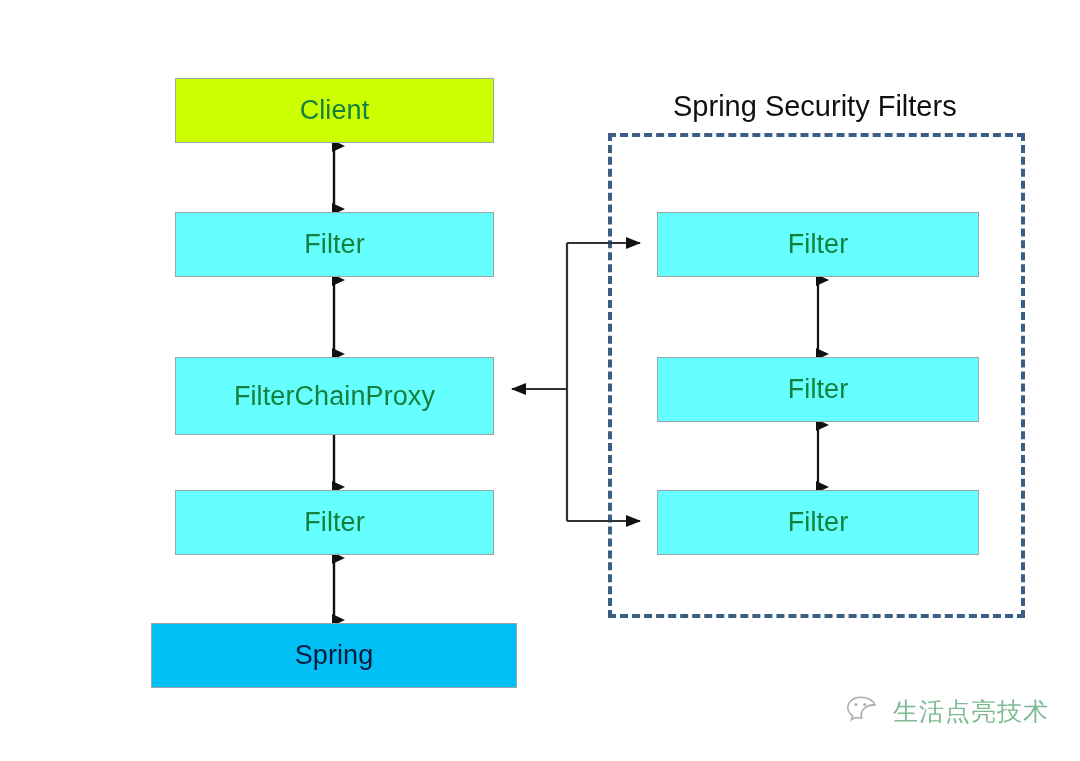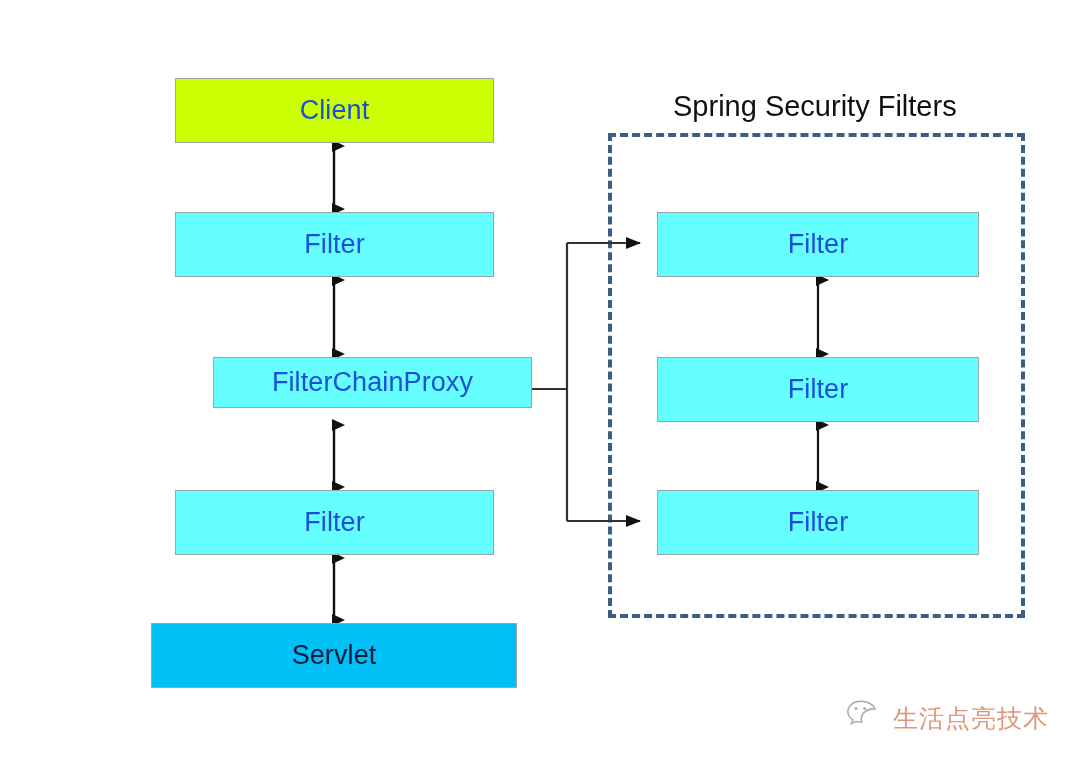--- a/index.html
+++ b/index.html
@@ -15,21 +15,21 @@
     overflow: hidden;
     font-family: "Liberation Sans", sans-serif;
   }
   .node {
     position: absolute;
     box-sizing: border-box;
     border: 1px solid #9aa5a8;
     display: flex;
     align-items: center;
     justify-content: center;
-    color: #1d4ed8;
+    color: #15803d;
     font-size: 27px;
     font-family: "Liberation Sans", sans-serif;
     line-height: 1;
     letter-spacing: 0.1px;
   }
   .node.servlet-node {
     color: #0a1a3c;
   }
   .group-title {
     position: absolute;
@@ -55,25 +55,24 @@
   }
   .watermark {
     position: absolute;
     display: flex;
     align-items: center;
     gap: 8px;
     opacity: 0.55;
   }
   .watermark-text {
     font-size: 25px;
-    color: #c2410c;
+    color: #15803d;
     font-family: "Liberation Sans", sans-serif;
     letter-spacing: 1px;
     white-space: nowrap;
-    margin-top: 8px;
   }
   .wechat-logo {
     width: 40px;
     height: 34px;
     position: relative;
     flex: 0 0 auto;
   }
 </style>
 </head>
 <body>
@@ -134,28 +133,28 @@
     </g>
   </svg>
 
   <div id="nodes-layer">
       <div class="node" style="left: 175px; top: 78px; width: 319px; height: 65px; background: rgb(204, 255, 0); border-color: rgb(154, 165, 168);">
         <span>Client</span>
       </div>
       <div class="node" style="left: 175px; top: 212px; width: 319px; height: 65px; background: rgb(102, 255, 255); border-color: rgb(154, 165, 168);">
         <span>Filter</span>
       </div>
-      <div class="node" style="left: 175px; top: 357px; width: 319px; height: 51px; background: rgb(102, 255, 255); border-color: rgb(154, 165, 168); margin-left: 38px;">
+      <div class="node" style="left: 175px; top: 357px; width: 319px; height: 78px; background: rgb(102, 255, 255); border-color: rgb(154, 165, 168);">
         <span>FilterChainProxy</span>
       </div>
       <div class="node" style="left: 175px; top: 490px; width: 319px; height: 65px; background: rgb(102, 255, 255); border-color: rgb(154, 165, 168);">
         <span>Filter</span>
       </div>
       <div class="node servlet-node" style="left: 151px; top: 623px; width: 366px; height: 65px; background: rgb(0, 192, 245); border-color: rgb(154, 165, 168);">
-        <span>Servlet</span>
+        <span>Spring</span>
       </div>
       <div class="node" style="left: 657px; top: 212px; width: 322px; height: 65px; background: rgb(102, 255, 255); border-color: rgb(154, 165, 168);">
         <span>Filter</span>
       </div>
       <div class="node" style="left: 657px; top: 357px; width: 322px; height: 65px; background: rgb(102, 255, 255); border-color: rgb(154, 165, 168);">
         <span>Filter</span>
       </div>
       <div class="node" style="left: 657px; top: 490px; width: 322px; height: 65px; background: rgb(102, 255, 255); border-color: rgb(154, 165, 168);">
         <span>Filter</span>
       </div>

